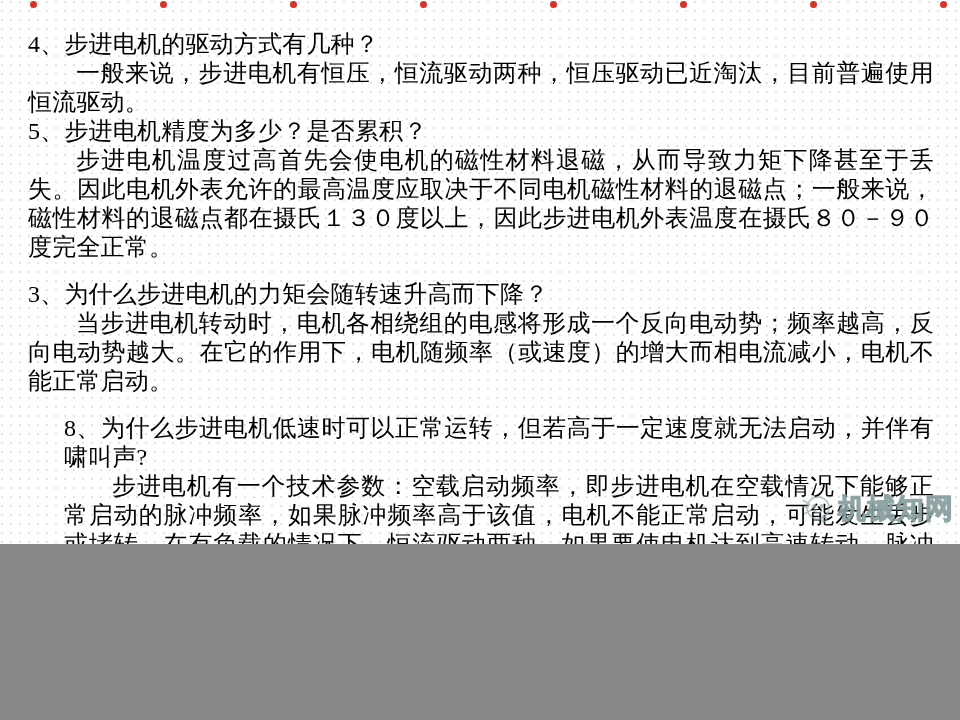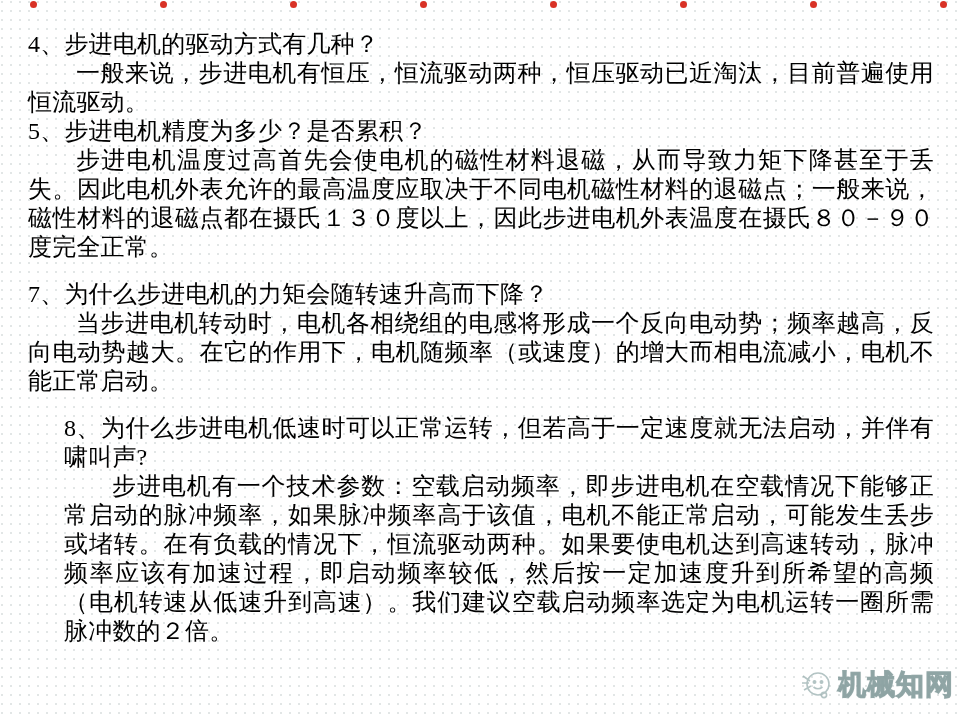--- a/index.html
+++ b/index.html
@@ -1,18 +1,18 @@
 <!DOCTYPE html>
 <html><head>
 <meta charset="utf-8">
 <style>
   html,body{margin:0;padding:0;background:#888;}
   .slide{
     position:relative;
-    width:960px;height:720px;
+    width:960px;height:544px;
     margin:0 auto;
     background-color:#ffffff;
     background-image:radial-gradient(circle at 2px 2px, #e2e6e6 1px, rgba(255,255,255,0) 1.4px);
     background-size:9px 9px;
     overflow:hidden;
     font-family:"Liberation Serif","DejaVu Serif",serif;
     color:#000;
   }
   .content{
     position:absolute;
@@ -70,21 +70,21 @@
   <div class="content">
 
     <div class="qa-group">
       <p class="question">4、步进电机的驱动方式有几种？</p>
       <p class="answer">一般来说，步进电机有恒压，恒流驱动两种，恒压驱动已近淘汰，目前普遍使用恒流驱动。</p>
       <p class="question">5、步进电机精度为多少？是否累积？</p>
       <p class="answer">步进电机温度过高首先会使电机的磁性材料退磁，从而导致力矩下降甚至于丢失。因此电机外表允许的最高温度应取决于不同电机磁性材料的退磁点；一般来说，磁性材料的退磁点都在摄氏１３０度以上，因此步进电机外表温度在摄氏８０－９０度完全正常。</p>
     </div>
 
     <div class="qa-group">
-      <p class="question">7、为什么步进电机的力矩会随转速升高而下降？</p>
+      <p class="question">3、为什么步进电机的力矩会随转速升高而下降？</p>
       <p class="answer">当步进电机转动时，电机各相绕组的电感将形成一个反向电动势；频率越高，反向电动势越大。在它的作用下，电机随频率（或速度）的增大而相电流减小，电机不能正常启动。</p>
     </div>
 
     <div class="qa-group">
       <p class="question">8、为什么步进电机低速时可以正常运转，但若高于一定速度就无法启动，并伴有啸叫声?</p>
       <p class="answer">步进电机有一个技术参数：空载启动频率，即步进电机在空载情况下能够正常启动的脉冲频率，如果脉冲频率高于该值，电机不能正常启动，可能发生丢步或堵转。在有负载的情况下，恒流驱动两种。如果要使电机达到高速转动，脉冲频率应该有加速过程，即启动频率较低，然后按一定加速度升到所希望的高频（电机转速从低速升到高速）。我们建议空载启动频率选定为电机运转一圈所需脉冲数的２倍。</p>
     </div>
 
   </div>
 

